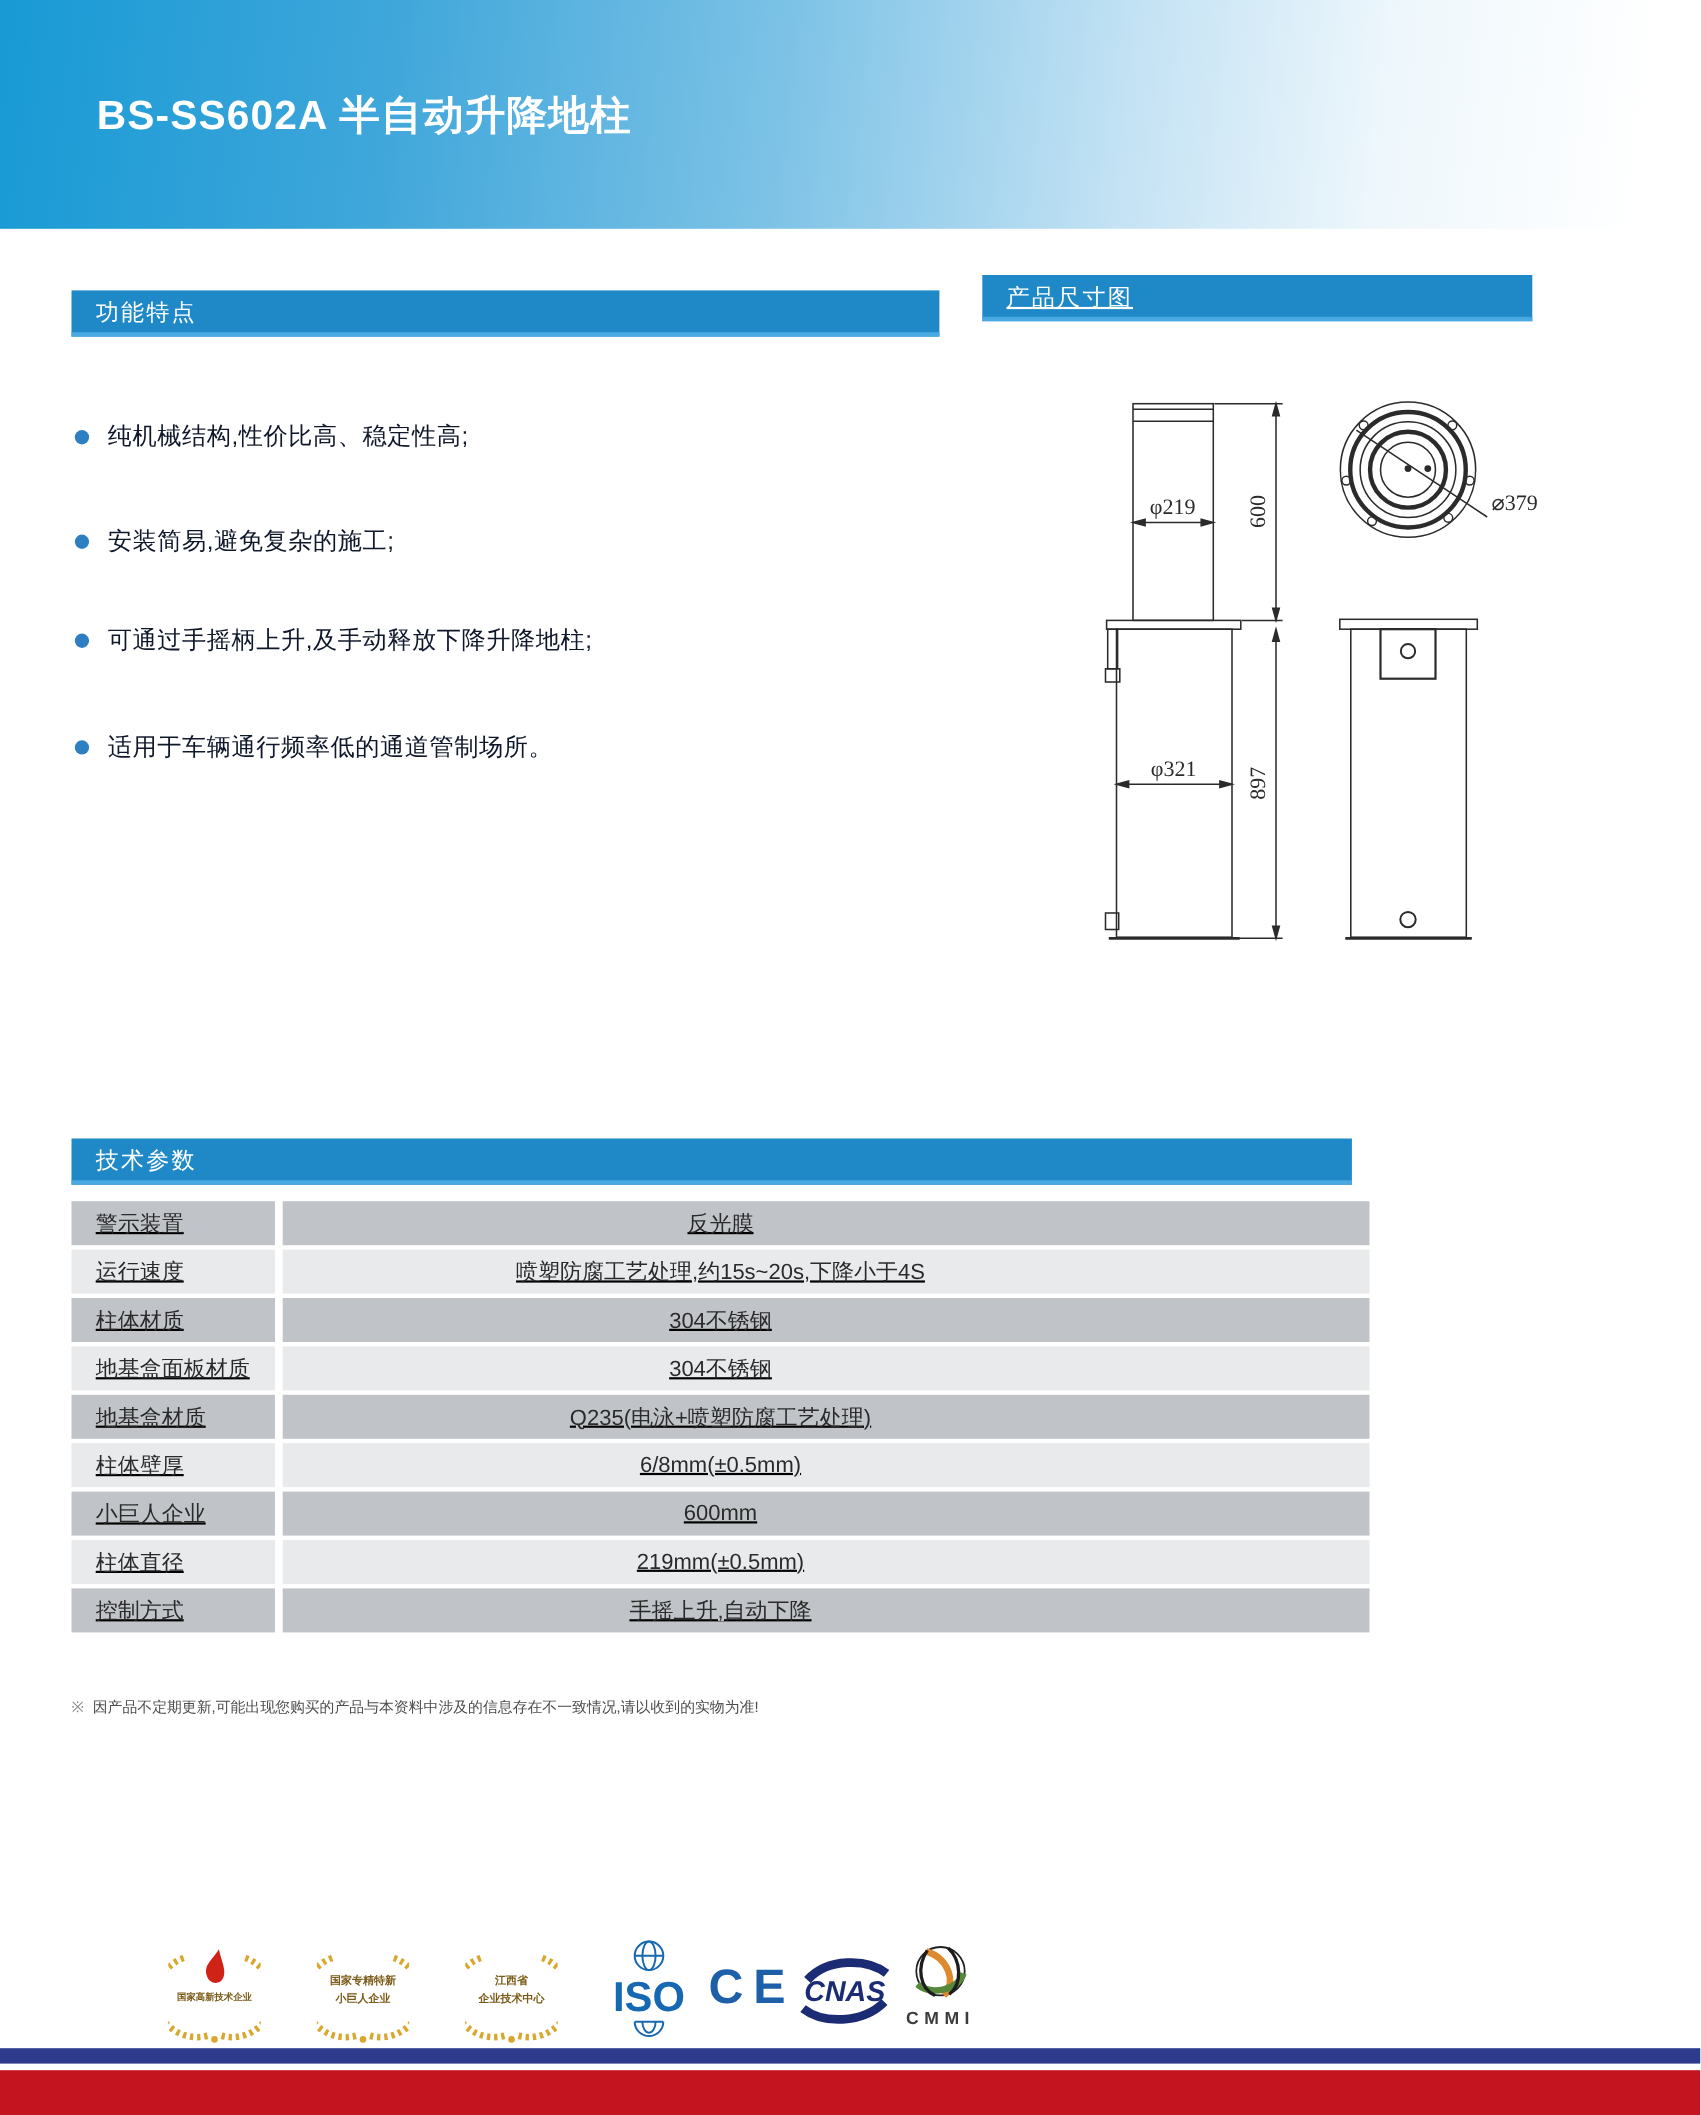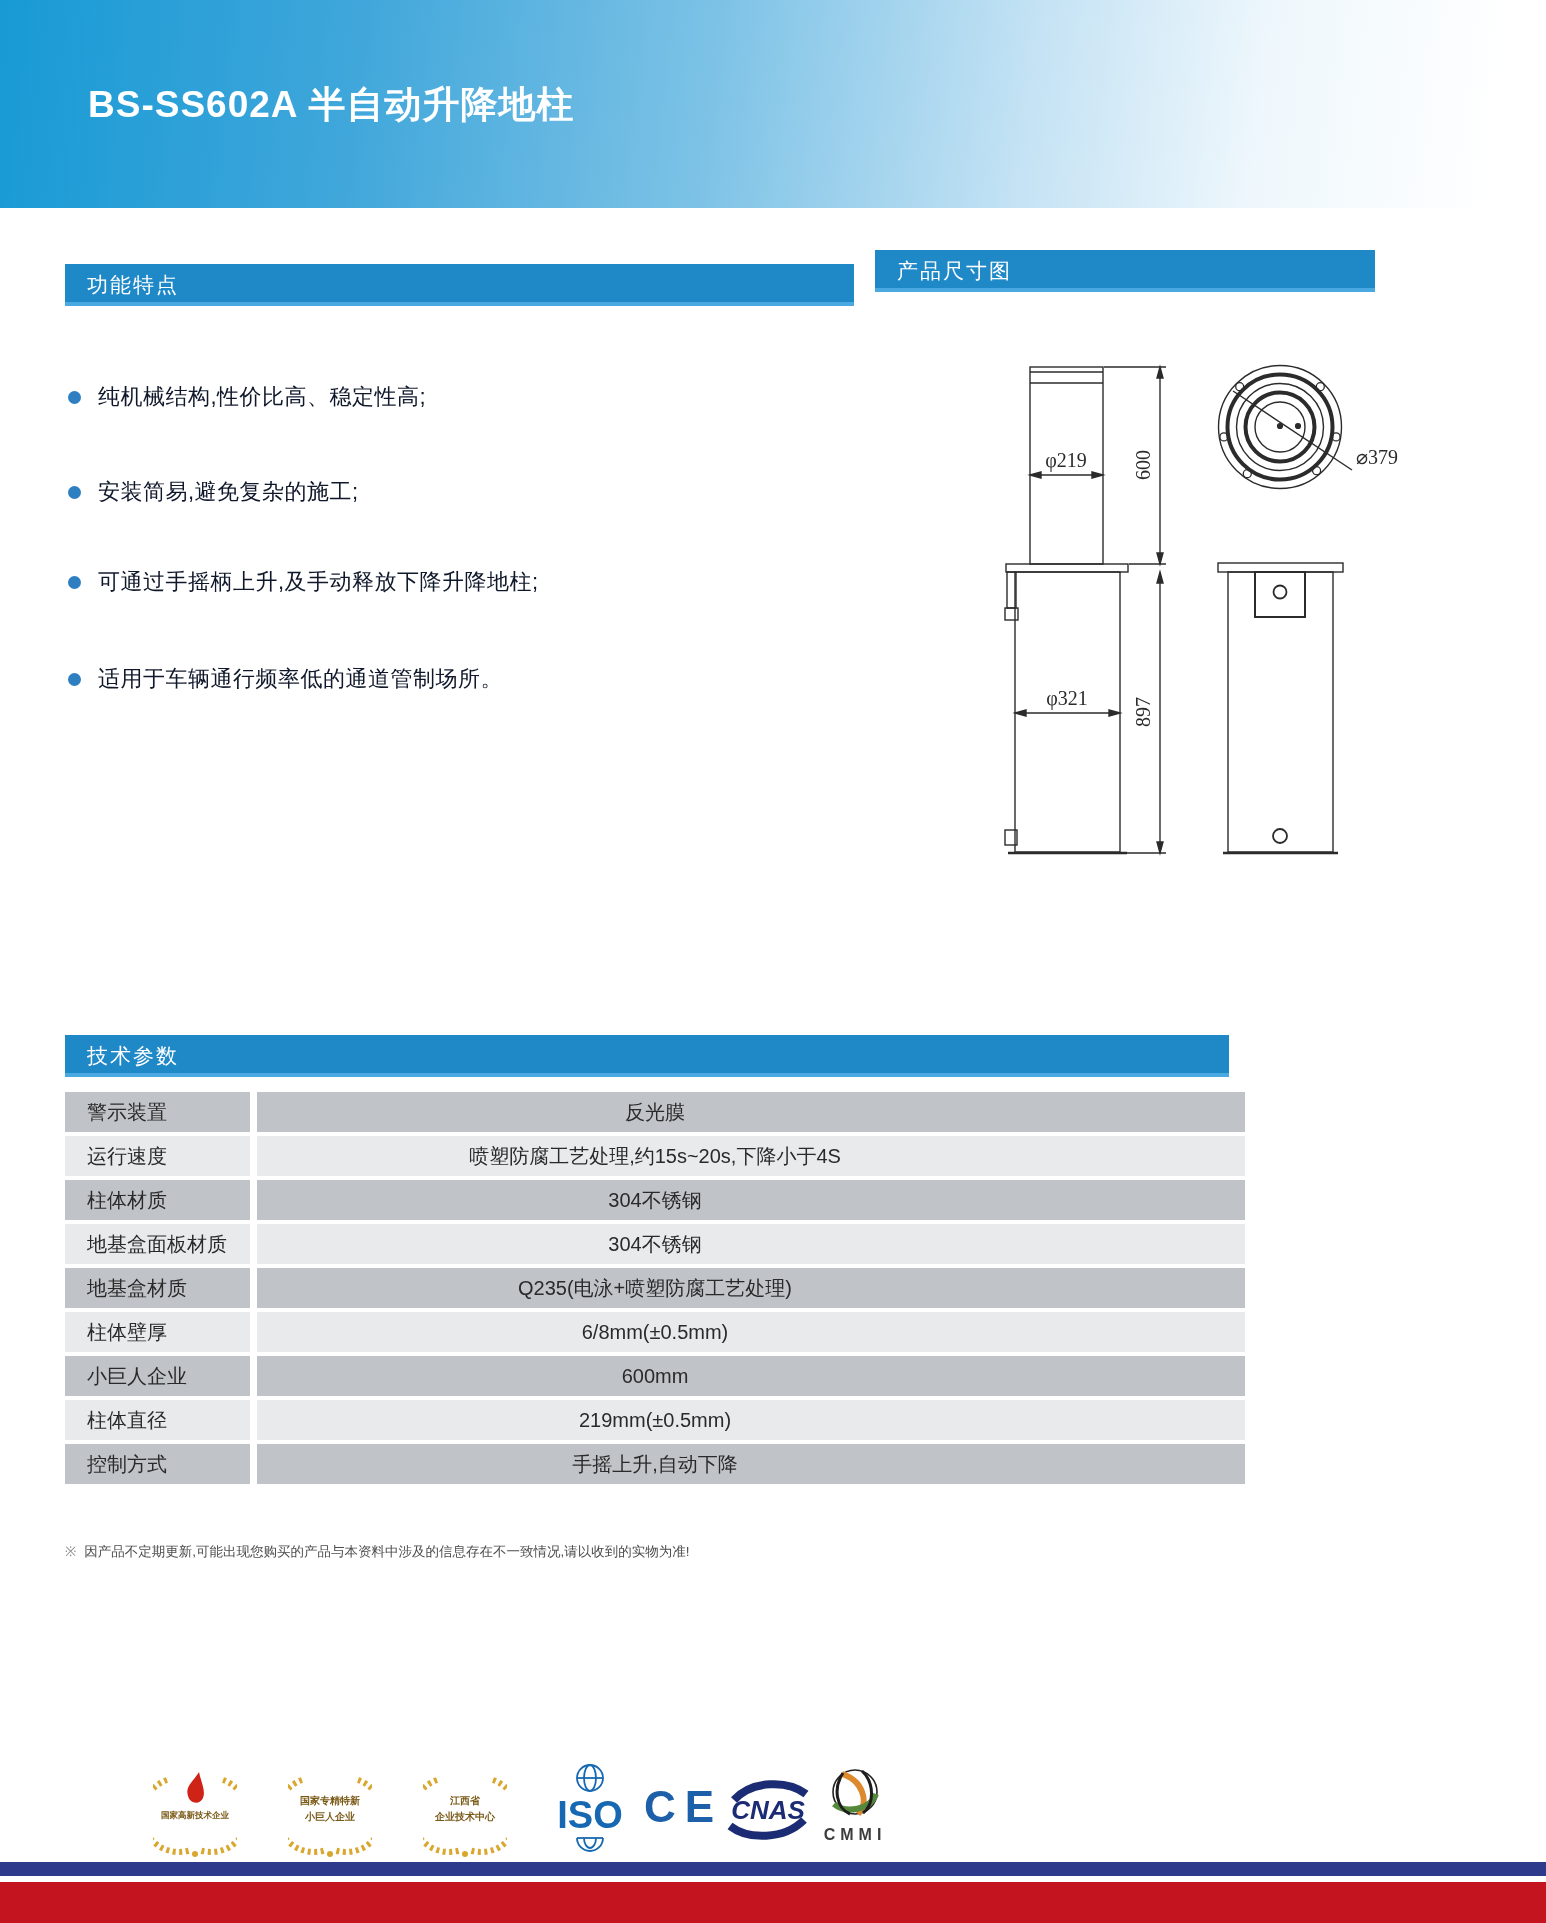--- a/index.html
+++ b/index.html
@@ -8,34 +8,34 @@
   
   .hero{position:absolute;left:0;top:0;width:1546px;height:208px;
         background:linear-gradient(97deg,#189ad5 0%,#3ea6da 22%,#7cc2e6 45%,#c3e2f4 65%,#eef7fc 80%,#ffffff 95%);padding-left:23px;}
   .hero h1{position:absolute;left:88px;top:80px;margin:0;color:#ffffff;
            font-size:37px;font-weight:700;letter-spacing:1px;}
   
   .secbar{position:absolute;height:42px;line-height:42px;background:#1f88c7;
           border-bottom:4px solid #4aa9e0;color:#ffffff;font-size:21px;
           padding-left:22px;box-sizing:border-box;letter-spacing:2px;}
   .bar-features{left:65px;top:264px;width:789px;}
-  .bar-dims{left:875px;top:250px;width:500px;}
+  .bar-dims{left:893px;top:250px;width:500px;text-decoration:underline;}
   .bar-specs{left:65px;top:1035px;width:1164px;}
   
   .feature{position:absolute;left:68px;display:flex;align-items:center;}
   .feature .dot{width:13px;height:13px;border-radius:50%;background:#2e7fc1;
                 margin-right:17px;flex:0 0 auto;}
   .feature .ftext{font-size:22px;color:#0f172a;letter-spacing:0.5px;}
   .f1{top:382px;} .f2{top:477px;} .f3{top:567px;} .f4{top:664px;}
   
   .drawing{position:absolute;left:1000px;top:360px;}
   .drawing *{vector-effect:none;}
   .dimtext{font-family:"Liberation Serif",serif;font-size:20px;fill:#2b2b2b;}
   
-  .spec-table{position:absolute;left:65px;top:1092px;width:1180px;}
+  .spec-table{position:absolute;left:65px;top:1092px;width:1180px;text-decoration:underline;}
   .spec-row{display:flex;height:40px;margin-bottom:4px;}
   .spec-label{width:185px;flex:0 0 185px;display:flex;align-items:center;
               padding-left:22px;box-sizing:border-box;font-size:20px;color:#2a2a2a;}
   .spec-value{flex:1;margin-left:7px;display:flex;align-items:center;justify-content:center;
               padding-right:192px;box-sizing:border-box;font-size:20px;color:#2a2a2a;}
   .row-dark .spec-label,.row-dark .spec-value{background:#c0c4c9;}
   .row-light .spec-label,.row-light .spec-value{background:#e8eaec;}
   
   .footnote{position:absolute;left:65px;top:1542px;margin:0;font-size:13.5px;color:#4d4d4d;}
   .footnote .mark{color:#8a8a8a;margin-right:8px;}

